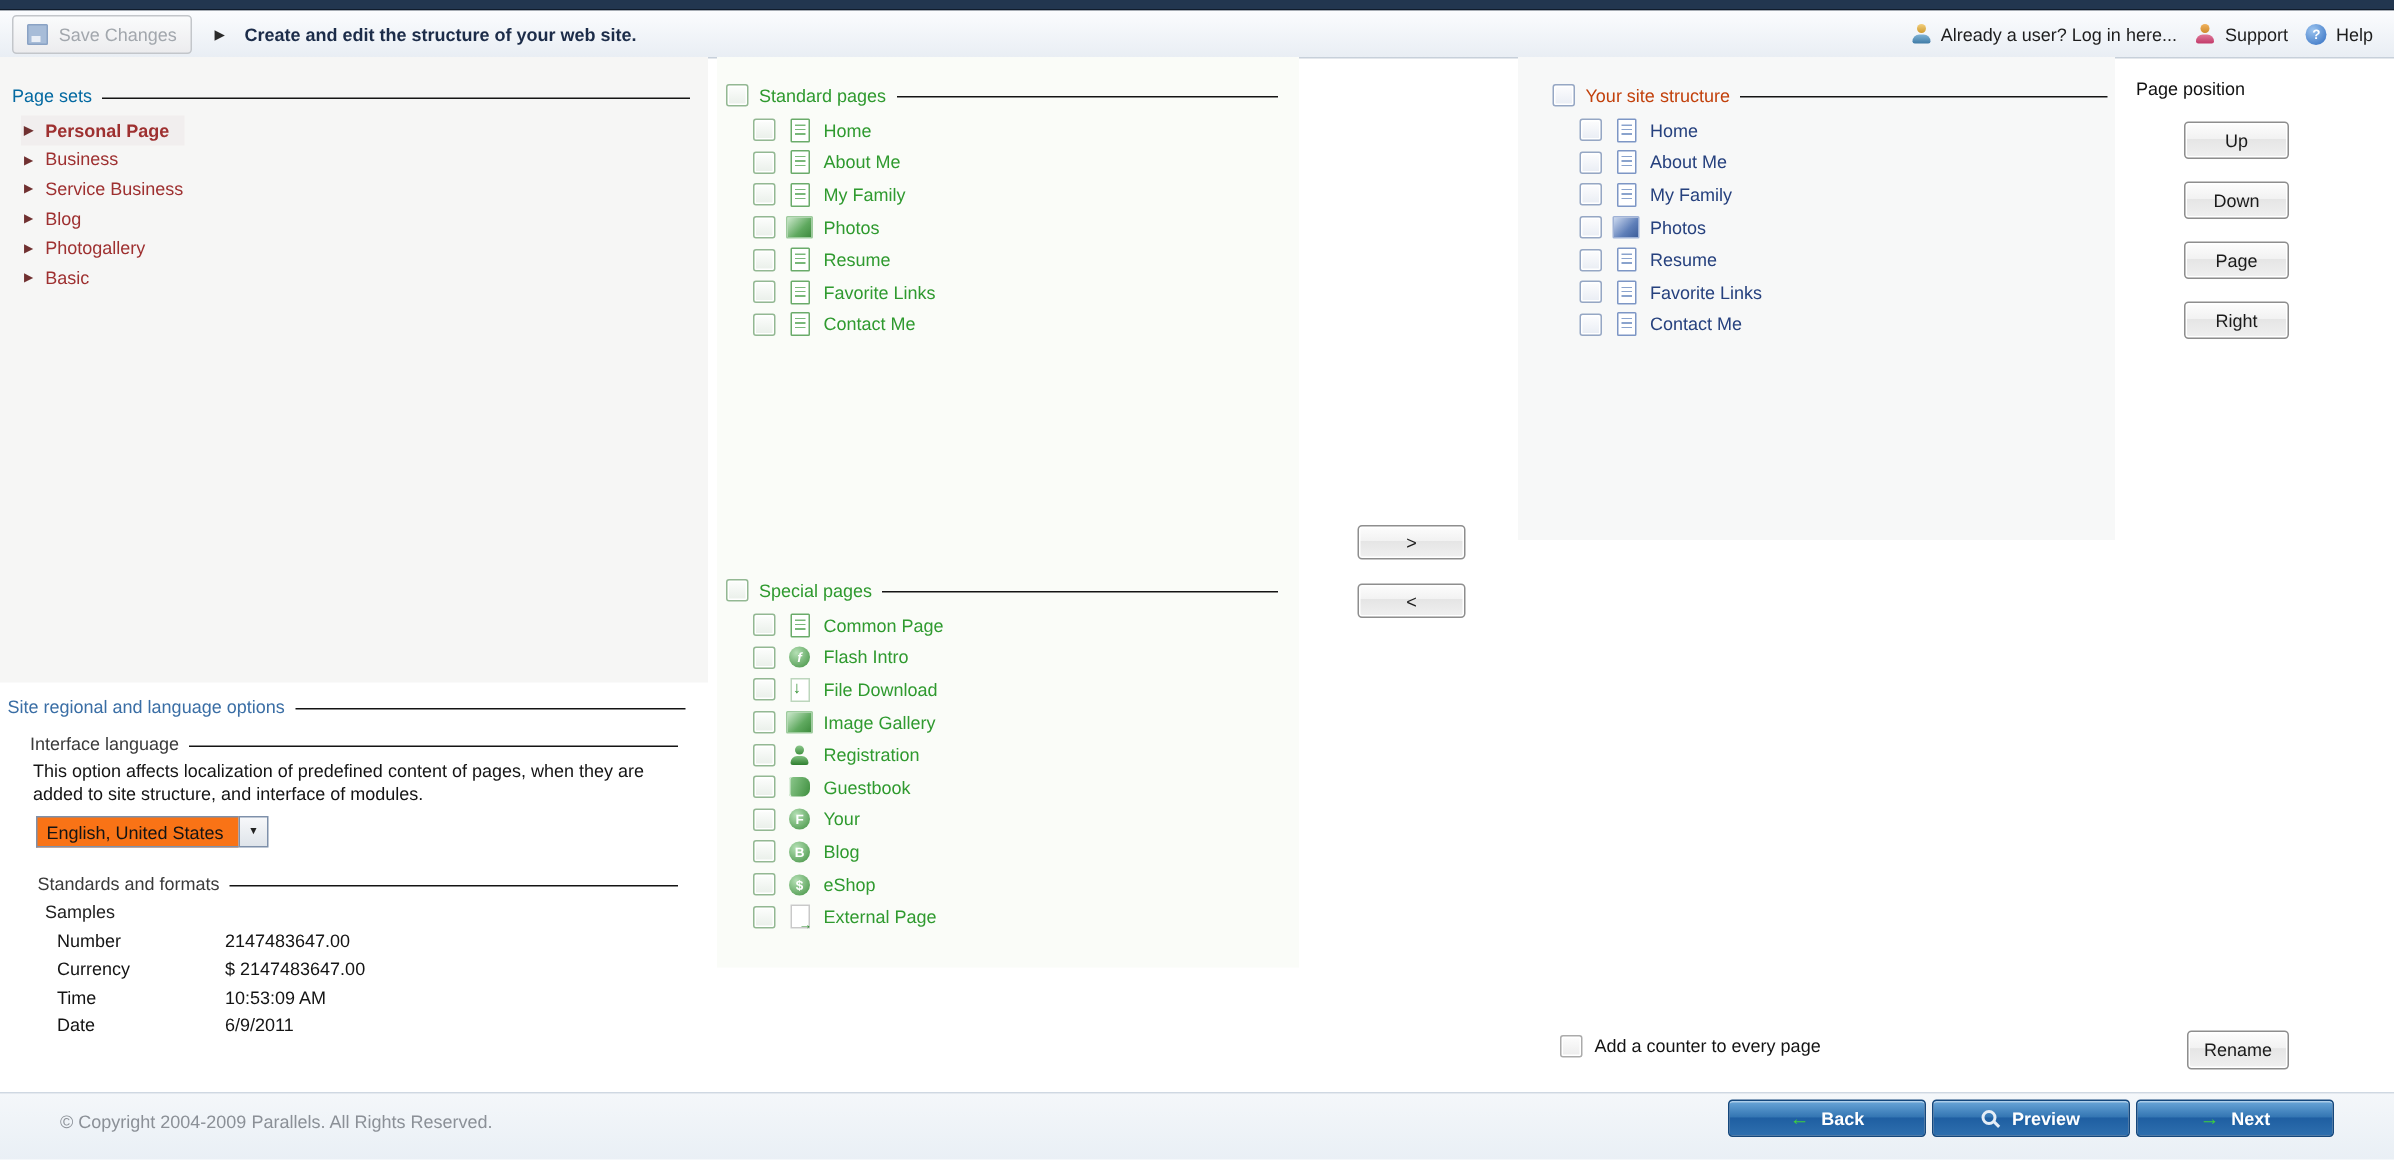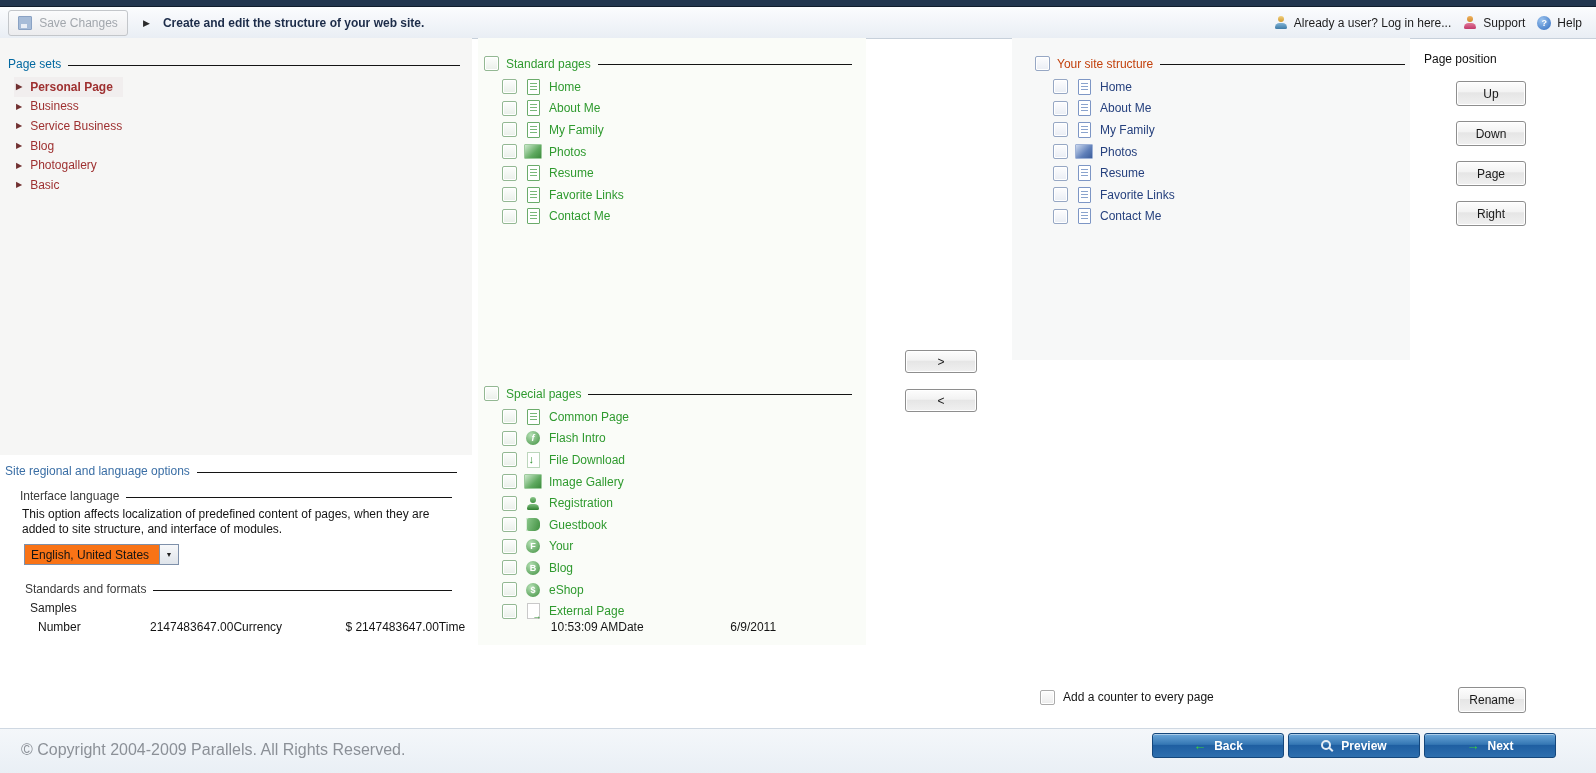--- a/index.html
+++ b/index.html
@@ -102,29 +102,29 @@
   #btn-remove{position:absolute;left:905px;top:389px;width:70px;height:21px}
   #btn-rename{position:absolute;left:1458px;top:687px;width:66px;height:24px}
 
   
   #il-desc{position:absolute;left:22px;top:507px;width:418px;line-height:15px}
   #combo{position:absolute;left:24px;top:544px;height:21px;display:flex}
   #combo .field{width:128px;border:1px solid #7e90aa;border-right:none;background:#f97316;display:flex;align-items:center;padding-left:6px}
   #combo .drop{width:18px;border:1px solid #7e90aa;background:linear-gradient(#f7f8fa,#dfe4ea);
         display:flex;align-items:center;justify-content:center;font-size:7px;color:#222;cursor:pointer}
   #samples-label{position:absolute;left:30px;top:601px;color:#222}
-  #samples-list{position:absolute;left:38px;top:618px;display:flex;}
+  #samples-list{position:absolute;left:38px;top:618px;display:flex;flex-direction:column}
   .srow{height:18.7px;display:flex;align-items:center}
   .srow .sl{width:112px}
 
   
   #counter{position:absolute;left:1040px;top:690px;display:flex;align-items:flex-start;gap:8px}
   #footer{position:absolute;left:0;top:728px;width:1596px;height:45px;border-top:1px solid #cfd8e2;
           background:linear-gradient(#f4f7fa,#e9eff5)}
-  #copyright{position:absolute;left:21px;top:12px;font-size:16px;color:#8b9097}
+  #copyright{position:absolute;left:40px;top:12px;font-size:12px;color:#8b9097}
   #nav-buttons{position:absolute;right:40px;top:4px;display:flex;gap:4px}
   #nav-buttons .btn-blue{height:23px;padding:0 18px;min-width:94px}
 </style>
 </head>
 <body>
 
 <div id="topstrip"></div>
 
 <div id="toolbar">
   <div class="btn-disabled">

